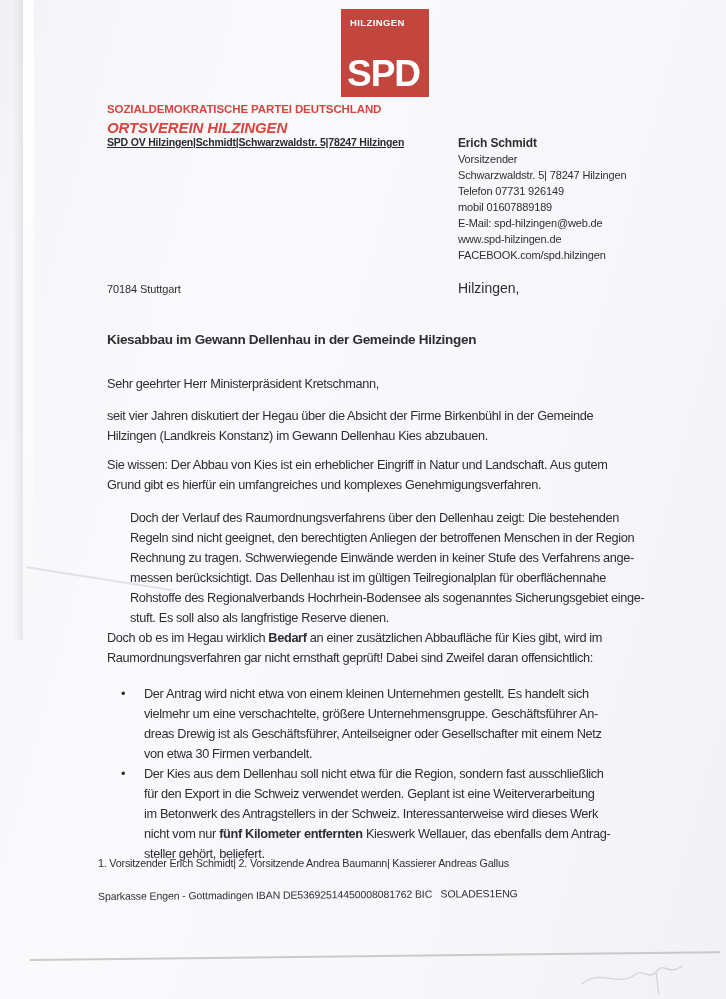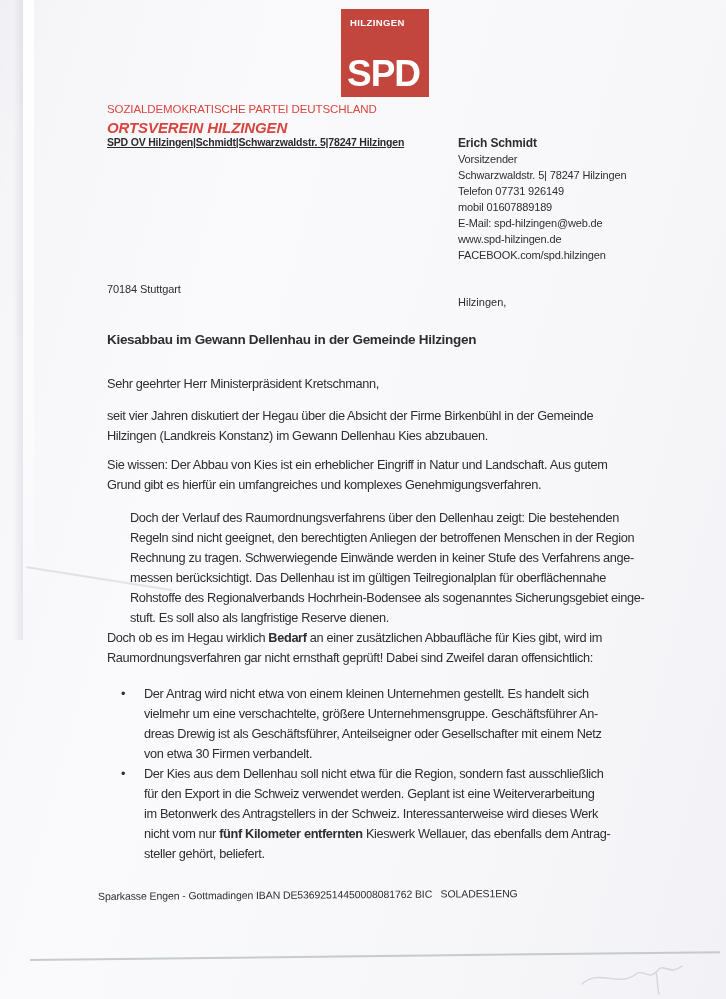--- a/index.html
+++ b/index.html
@@ -23,32 +23,32 @@
   .paper-edge-line{position:absolute;left:30px;top:959px;width:690px;height:2px;
     background:#b7bcb8;opacity:.75;transform:rotate(-0.65deg);transform-origin:left center;}
   .pen-mark{position:absolute;left:578px;top:958px;opacity:.55;}
 
   
   .logo{position:absolute;left:341px;top:9px;width:88px;height:88px;padding:8px 0 0 9px;box-sizing:border-box;}
   .logo .region{color:#fff;font-size:9.5px;font-weight:bold;letter-spacing:.4px;}
   .logo .party{position:absolute;left:6px;bottom:2px;color:#fff;font-size:37px;font-weight:bold;letter-spacing:-1px;}
 
   
-  .party-name{position:absolute;left:107px;top:103px;font-size:11.5px;font-weight:normal;letter-spacing:-0.1px;}
+  .party-name{position:absolute;left:107px;top:103px;font-size:11.5px;font-weight:bold;letter-spacing:-0.1px;}
   .local-branch{position:absolute;left:107px;top:119px;font-size:15px;font-weight:bold;font-style:italic;letter-spacing:-0.1px;}
   .return-address{position:absolute;left:107px;top:136px;font-size:10.5px;font-weight:bold;letter-spacing:-0.2px;
     text-decoration:underline;color:#2b2b2e;}
 
   
   .recipient{position:absolute;left:107px;top:178px;font-size:11px;line-height:15.5px;letter-spacing:-0.1px;}
   .recipient .u{text-decoration:underline;}
   .recipient-city{position:absolute;left:107px;top:283px;font-size:11px;letter-spacing:-0.1px;}
   .contact{position:absolute;left:458px;top:135px;font-size:11px;line-height:16px;letter-spacing:-0.15px;}
   .contact .name{font-weight:bold;font-size:12px;}
-  .dateline{position:absolute;left:458px;top:296px;font-size:11px;}
+  .dateline{position:absolute;left:458px;top:280px;font-size:14px;}
 
   
   .subject{position:absolute;left:107px;top:332px;font-size:13.5px;font-weight:bold;letter-spacing:-0.3px;}
   .salutation{position:absolute;left:107px;top:376px;font-size:12.75px;letter-spacing:-0.35px;}
   .bodytext{font-size:12.75px;letter-spacing:-0.35px;line-height:20px;white-space:pre-line;width:580px;}
   .p1{position:absolute;left:107px;top:406px;}
   .p2{position:absolute;left:107px;top:455px;}
   .p3{position:absolute;left:107px;top:508px;margin-left:23px;}
   .p4{position:absolute;left:107px;top:628px;}
   .bullets{position:absolute;left:121px;top:684px;width:560px;}
@@ -122,20 +122,21 @@
     <div class="bullet-row">
       <div class="bullet-marker">•</div>
       <div class="bullet-text"><span>Der Kies aus dem Dellenhau soll nicht etwa für die Region, sondern fast ausschließlich
 für den Export in die Schweiz verwendet werden. Geplant ist eine Weiterverarbeitung
 im Betonwerk des Antragstellers in der Schweiz. Interessanterweise wird dieses Werk
 nicht vom nur </span><b class="seg">fünf Kilometer entfernten</b><span> Kieswerk Wellauer, das ebenfalls dem Antrag-
 steller gehört, beliefert.</span></div>
     </div>
   </div>
 
+  <div class="footer-officers">1. Vorsitzender Erich Schmidt| 2. Vorsitzende Andrea Baumann| Kassierer Andreas Gallus</div>
   <div class="footer-bank">Sparkasse Engen - Gottmadingen IBAN DE53692514450008081762 BIC   SOLADES1ENG</div>
 
   <div class="paper-edge-line"></div>
   <svg class="pen-mark" width="110" height="38" viewBox="0 0 110 38">
     <path d="M4,26 C22,10 40,30 58,16 C66,10 70,24 80,12 C86,5 92,18 104,8 M78,14 C80,22 79,30 81,36" fill="none" stroke="#bcbcc6" stroke-width="1.4" stroke-linecap="round"></path>
   </svg>
 
 </div>
 
 </body></html>

